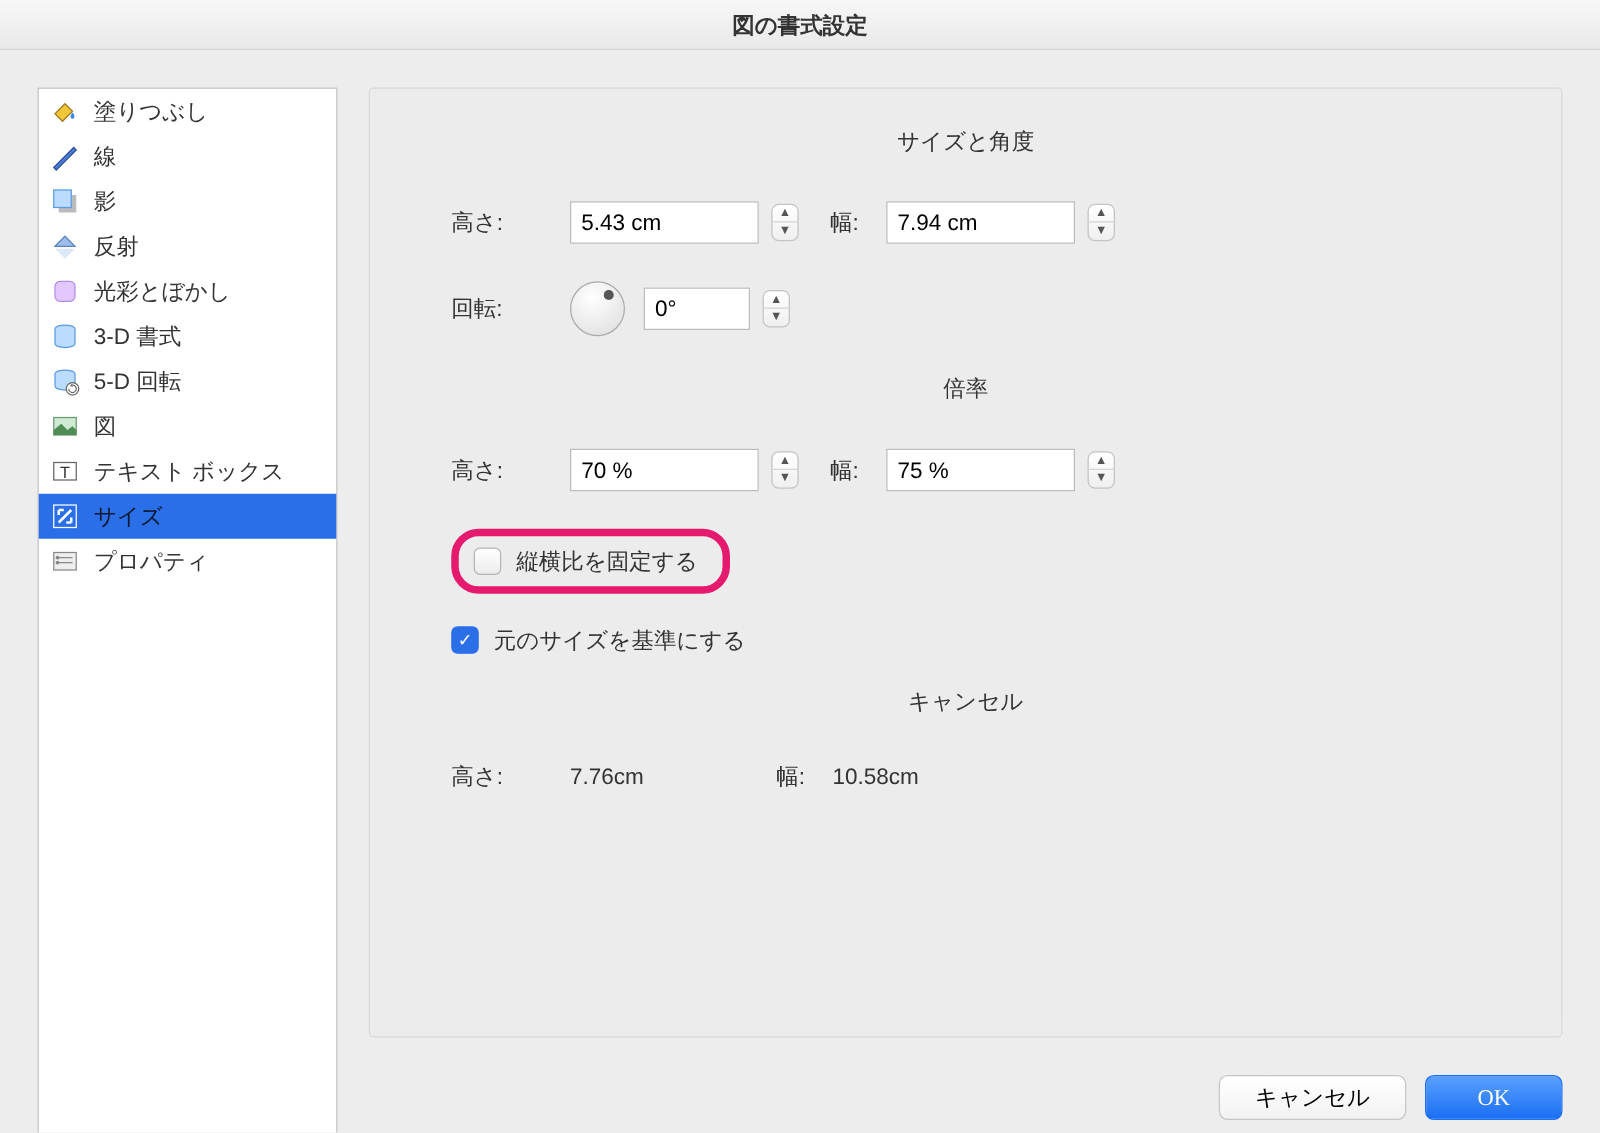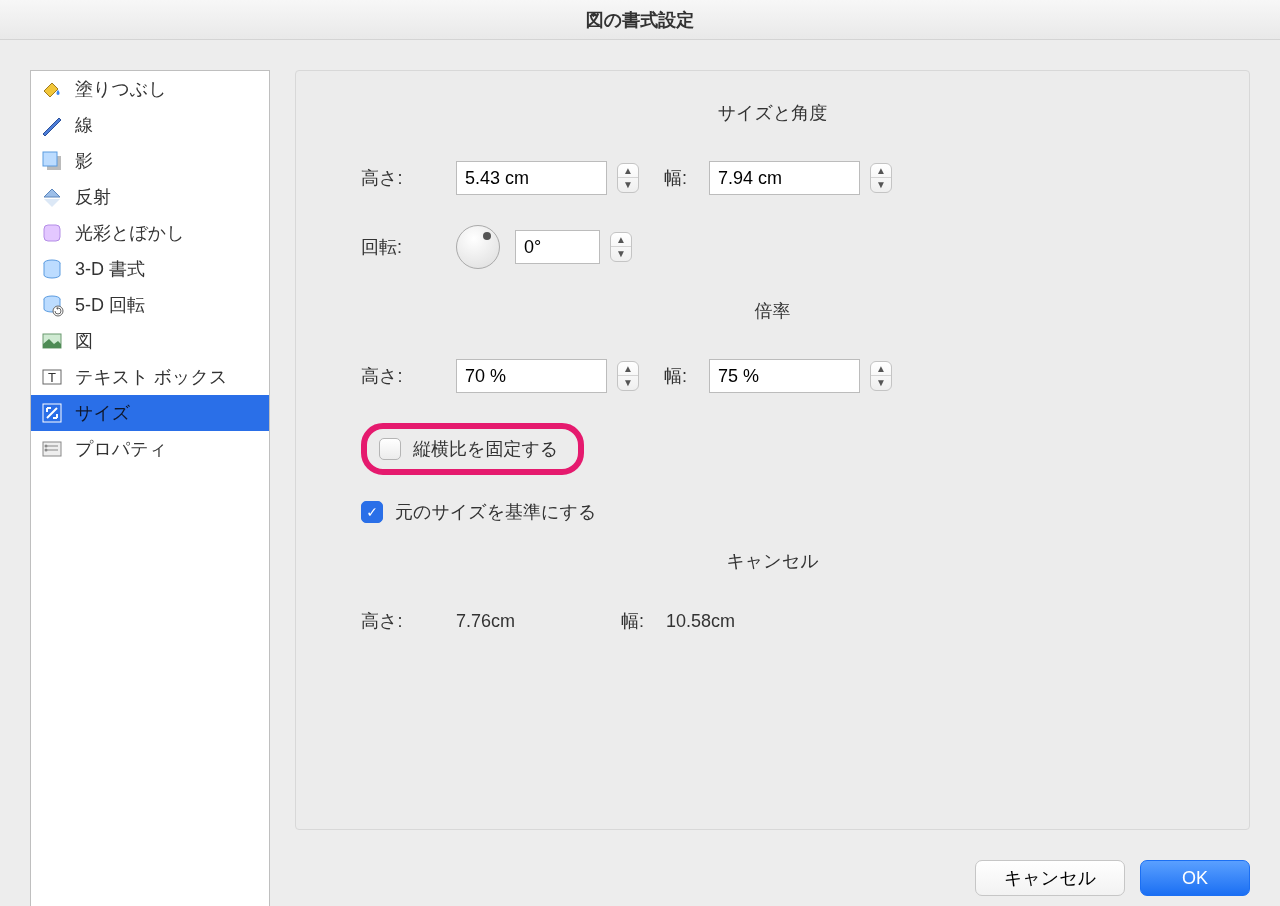--- a/index.html
+++ b/index.html
@@ -181,20 +181,21 @@
     border: 1px solid #c6c6c6;
     background: linear-gradient(#ffffff,#f2f2f2);
     font-size: 18px;
     cursor: default;
   }
   .btn.primary {
     background: linear-gradient(#5aa0ff,#1b6ff3);
     color: #fff;
     border-color: #1b6ff3;
     min-width: 110px;
+    font-family: Liberation Serif, serif;
   }
 </style>
 </head>
 <body>
 
 <div class="titlebar">図の書式設定</div>
 
 <div class="content">
 
   <div class="sidebar">

